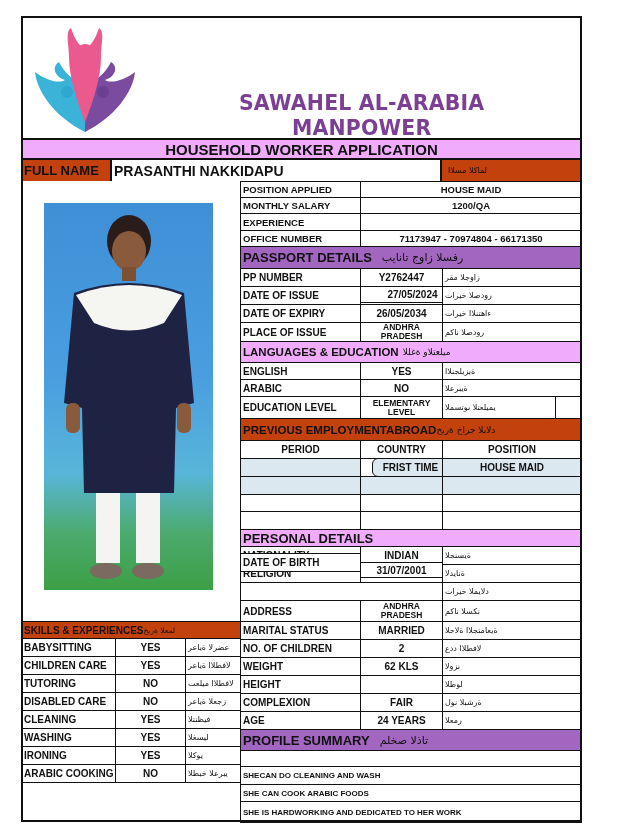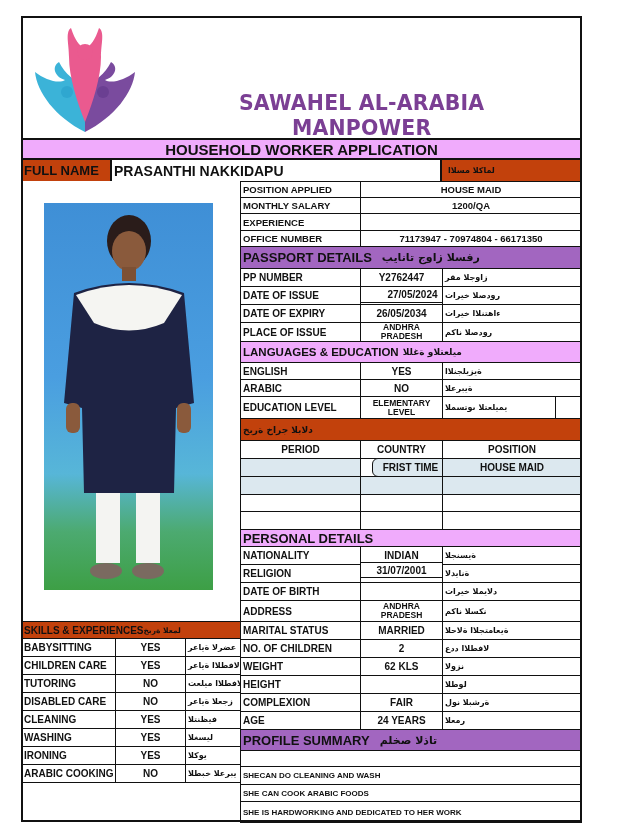--- a/index.html
+++ b/index.html
@@ -5,21 +5,21 @@
   html,body{margin:0;padding:0;background:#ffffff;}
   body{width:622px;height:825px;position:relative;overflow:hidden;font-family:"Liberation Sans",sans-serif;color:#111;}
   .abs{position:absolute;box-sizing:border-box;}
   .frame{left:21px;top:16px;width:561px;height:806px;border:2px solid #111;}
   .logo-box{left:21px;top:16px;width:561px;height:124px;border:2px solid #111;background:#fff;}
   .logo-ar{position:absolute;left:150px;top:18px;width:400px;text-align:center;font-family:"DejaVu Sans",sans-serif;font-size:27px;color:#c2306a;direction:rtl;}
   .logo-en{position:absolute;left:148px;top:72px;width:410px;text-align:center;font-family:"DejaVu Sans",sans-serif;font-weight:bold;font-size:22px;color:#7b3f94;letter-spacing:0.2px;transform:scaleX(0.93);transform-origin:left center;}
   .cell{position:absolute;box-sizing:border-box;border:1px solid #111;display:flex;align-items:center;font-size:10px;font-weight:bold;padding:0 2px;overflow:hidden;white-space:nowrap;background:#fff;}
   .center{justify-content:center;text-align:center;}
   .right{justify-content:flex-end;}
-  .ar{font-family:"DejaVu Sans",sans-serif;font-weight:bold;font-size:8px;direction:rtl;}
+  .ar{font-family:"DejaVu Sans",sans-serif;font-weight:normal;font-size:8px;direction:rtl;}
   .two{white-space:normal;line-height:9px;font-size:8.5px;}
   .pink{background:#f0abfc;}
   .purple{background:#a266c0;}
   .blue{background:#c2410c;}
   .lblue{background:#dce8ef;}
   .hdr{font-size:15px;font-weight:bold;}
   .sec{font-size:13px;font-weight:bold;}
   .photo-bg{left:44px;top:203px;width:169px;height:387px;background:linear-gradient(180deg,#3f8fd6 0%,#4a9ee0 45%,#57b6d8 70%,#4caa70 85%,#3d9f45 100%);overflow:hidden;}
 </style>
 </head>
@@ -102,20 +102,21 @@
     <div class="cell ar right" style="left:442px;top:362px;width:140px;height:18px;">ةيزيلجنلاا</div>
     <div class="cell " style="left:240px;top:379px;width:121px;height:18px;">ARABIC</div>
     <div class="cell center" style="left:360px;top:379px;width:83px;height:18px;">NO</div>
     <div class="cell ar right" style="left:442px;top:379px;width:140px;height:18px;">ةيبرعلا</div>
     <div class="cell " style="left:240px;top:396px;width:121px;height:23px;">EDUCATION LEVEL</div>
     <div class="cell center two" style="left:360px;top:396px;width:83px;height:23px;">ELEMENTARY LEVEL</div>
     <div class="cell ar right" style="left:442px;top:396px;width:114px;height:23px;">يميلعتلا ىوتسملا</div>
   </div>
 
 <div class="cell blue" style="left:240px;top:418px;width:342px;height:23px;font-size:11.5px;">
+  <span>PREVIOUS EMPLOYMENTABROAD</span>
   <span class="ar" style="font-size:9px;">دلابلا جراخ ةربخ</span>
 </div>
 <div id="emp-rows">
     <div class="cell center" style="left:240px;top:440px;width:121px;height:19px;">PERIOD</div>
     <div class="cell center" style="left:360px;top:440px;width:83px;height:19px;">COUNTRY</div>
     <div class="cell center" style="left:442px;top:440px;width:140px;height:19px;">POSITION</div>
     <div class="cell center lblue" style="left:240px;top:458px;width:121px;height:19px;"></div>
     <div class="cell center lblue" style="left:372px;top:458px;width:77px;height:19px;border-radius:6px;">FRIST TIME</div>
     <div class="cell center lblue" style="left:442px;top:458px;width:140px;height:19px;">HOUSE MAID</div>
     <div class="cell center lblue" style="left:240px;top:476px;width:121px;height:19px;"></div>
@@ -130,21 +131,21 @@
   </div>
 
 <div class="cell pink sec" style="left:240px;top:529px;width:342px;height:18px;">PERSONAL DETAILS</div>
 <div id="personal-rows">
     <div class="cell " style="left:240px;top:546px;width:121px;height:19px;">NATIONALITY</div>
     <div class="cell center" style="left:360px;top:546px;width:83px;height:19px;">INDIAN</div>
     <div class="cell ar right" style="left:442px;top:546px;width:140px;height:19px;">ةيسنجلا</div>
     <div class="cell " style="left:240px;top:564px;width:121px;height:19px;">RELIGION</div>
     <div class="cell center" style="left:360px;top:564px;width:83px;height:19px;">CHRISTIAN</div>
     <div class="cell ar right" style="left:442px;top:564px;width:140px;height:19px;">ةنايدلا</div>
-    <div class="cell " style="left:240px;top:582px;width:121px;height:19px;">DATE OF BIRTH</div>
+    <div class="cell " style="left:240px;top:553px;width:121px;height:19px;">DATE OF BIRTH</div>
     <div class="cell center" style="left:360px;top:562px;width:83px;height:16px;">31/07/2001</div>
     <div class="cell ar right" style="left:442px;top:582px;width:140px;height:19px;">دلايملا خيرات</div>
     <div class="cell " style="left:240px;top:600px;width:121px;height:22px;">ADDRESS</div>
     <div class="cell center two" style="left:360px;top:600px;width:83px;height:22px;">ANDHRA PRADESH</div>
     <div class="cell ar right" style="left:442px;top:600px;width:140px;height:22px;">نكسلا ناكم</div>
     <div class="cell " style="left:240px;top:621px;width:121px;height:19px;">MARITAL STATUS</div>
     <div class="cell center" style="left:360px;top:621px;width:83px;height:19px;">MARRIED</div>
     <div class="cell ar right" style="left:442px;top:621px;width:140px;height:19px;">ةيعامتجلاا ةلاحلا</div>
     <div class="cell " style="left:240px;top:639px;width:121px;height:19px;">NO. OF CHILDREN</div>
     <div class="cell center" style="left:360px;top:639px;width:83px;height:19px;">2</div>

